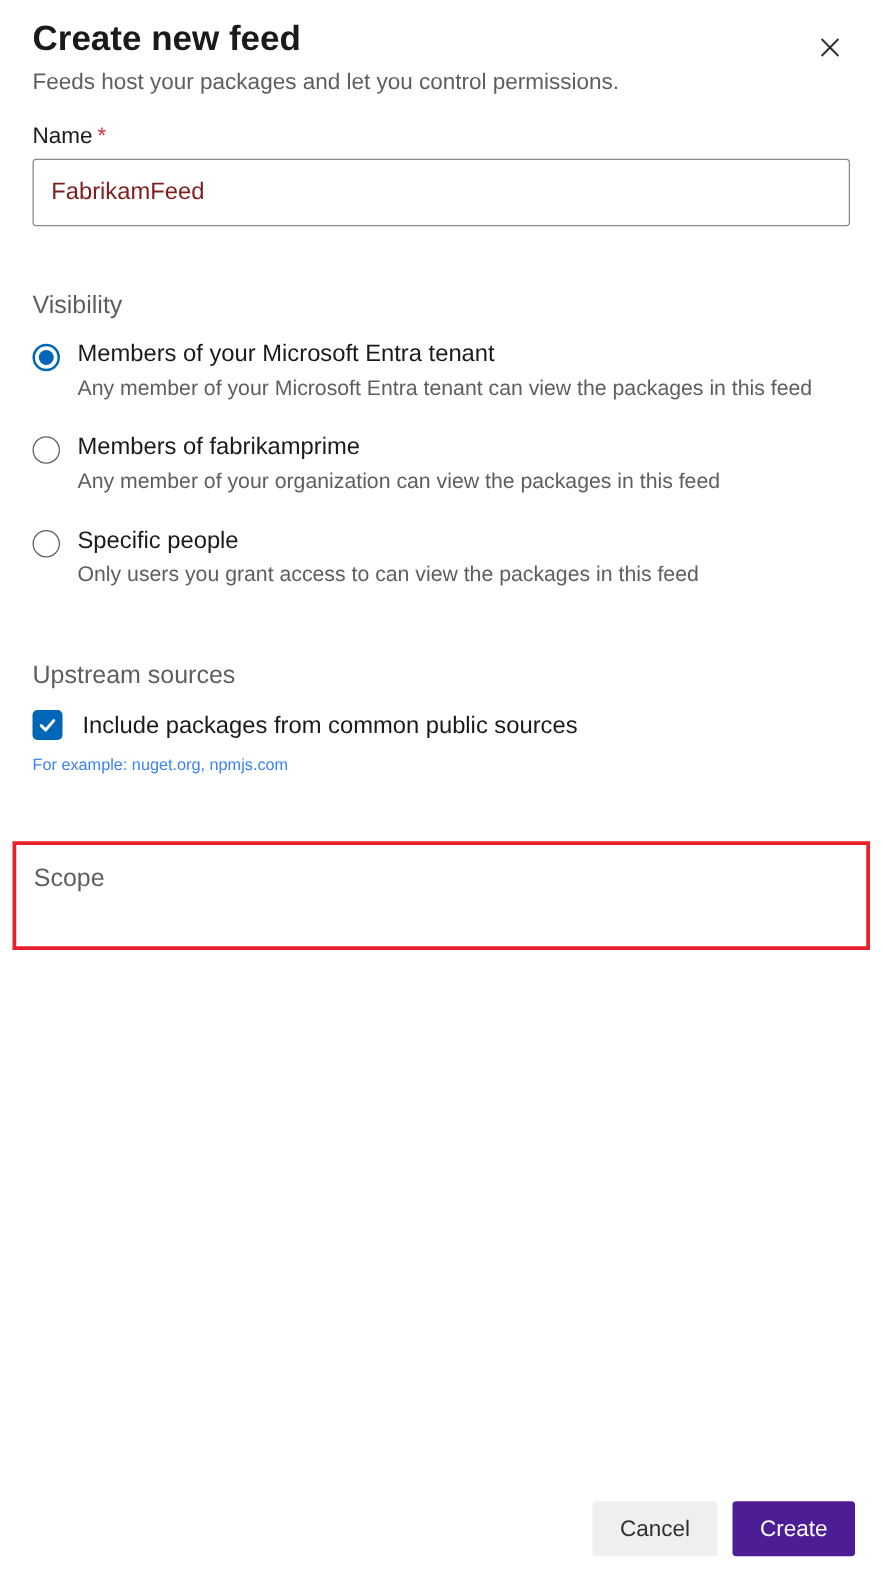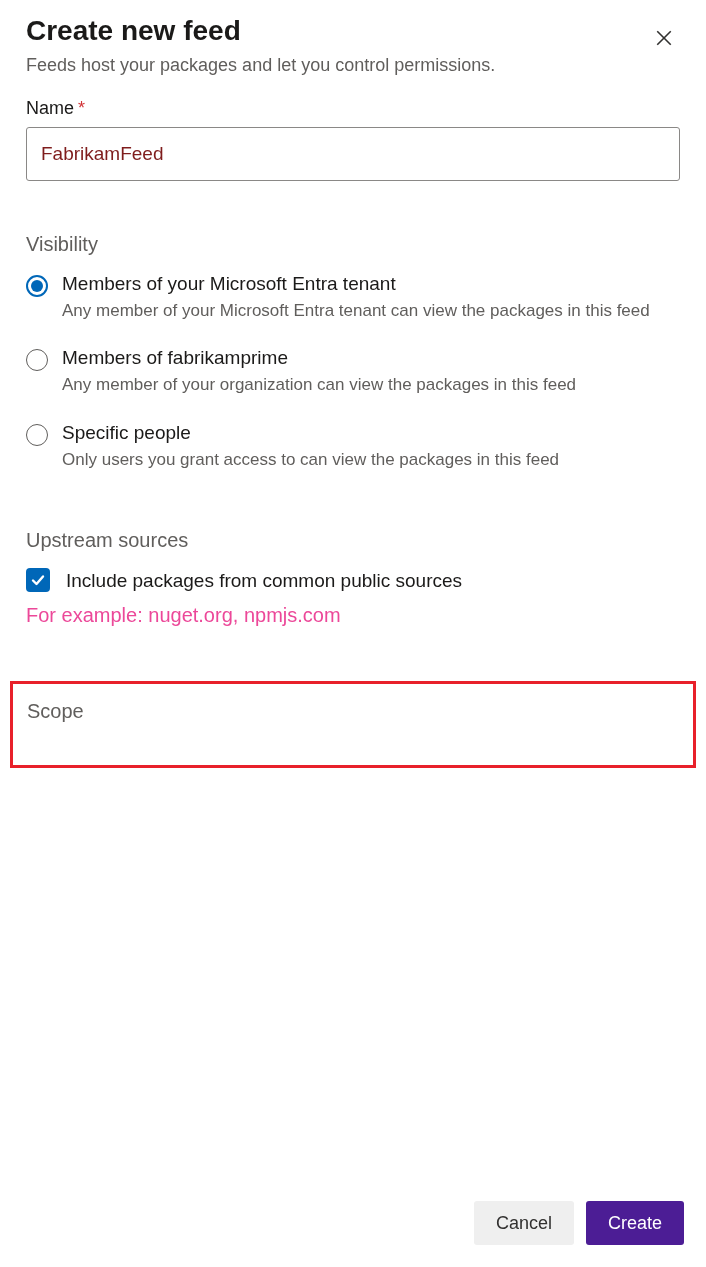--- a/index.html
+++ b/index.html
@@ -146,22 +146,22 @@
     }
     .checkbox-box svg {
       width: 16px;
       height: 16px;
     }
     .checkbox-label {
       font-size: 19px;
       color: #1b1a19;
     }
     .hint-text {
-      font-size: 20px;
-      color: #ec4899;
+      font-size: 13px;
+      color: #3b82f6;
     }
     .scope-box {
       border: 3px solid #e8202a;
       padding: 16px 14px 22px 14px;
       margin-left: -16px;
       margin-right: -16px;
     }
     .scope-box .section-label {
       margin-bottom: 20px;
     }

